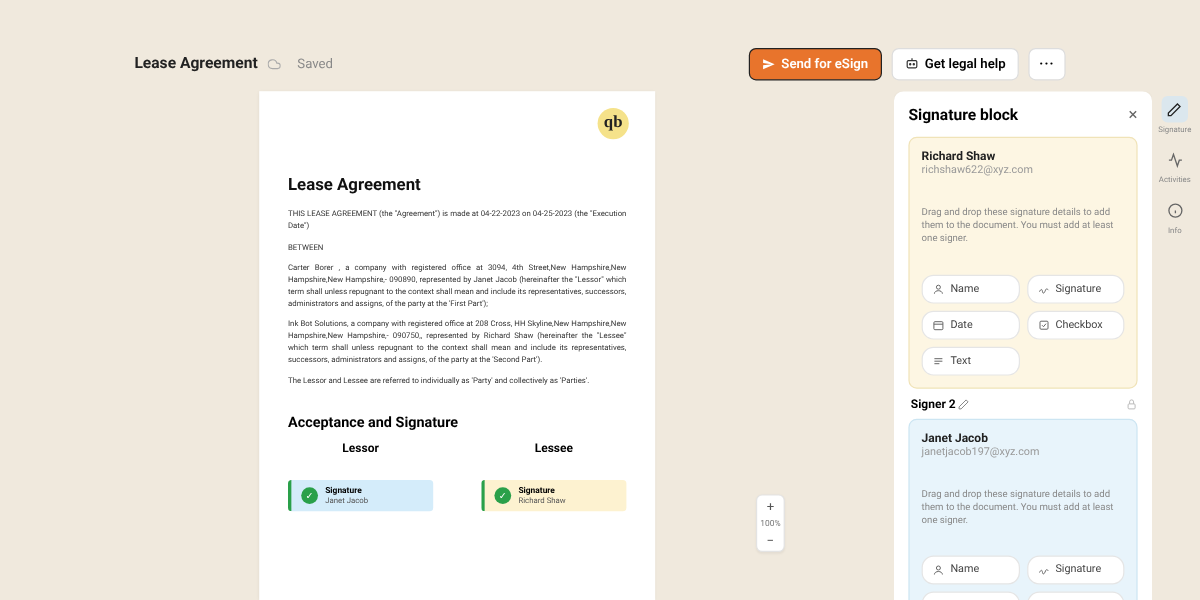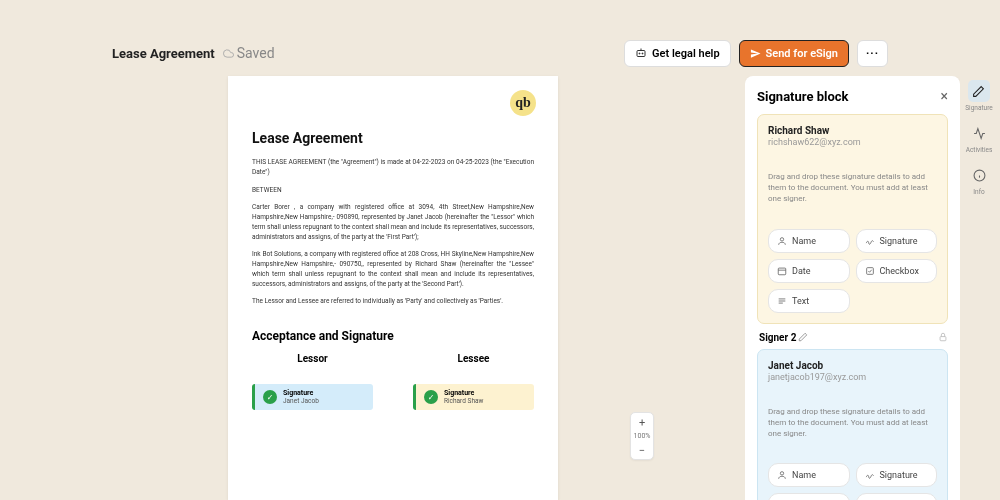--- a/index.html
+++ b/index.html
@@ -1,27 +1,27 @@
 <!DOCTYPE html>
 <html><head>
 <meta charset="utf-8">
 <style>
 *{box-sizing:border-box;margin:0;padding:0;font-family:-apple-system,BlinkMacSystemFont,"Segoe UI",Roboto,sans-serif}
 body{background:#f0e9dd;width:1000px;height:500px;overflow:hidden;position:relative}
 .topbar{position:absolute;top:40px;left:112px;right:112px;height:26px;display:flex;align-items:center;justify-content:space-between}
 .topbar-left{display:flex;align-items:center;gap:8px}
 .doc-title{font-size:13px;font-weight:700;color:#222}
-.saved{display:flex;align-items:center;gap:3px;font-size:14px;color:#888}
+.saved{display:flex;align-items:center;gap:14px;font-size:11px;color:#888}
 .cloud-icon{width:11px;height:11px}
 .topbar-right{display:flex;align-items:center;gap:8px}
 .btn{display:flex;align-items:center;gap:5px;padding:6px 10px;border-radius:6px;font-size:11px;font-weight:600;cursor:pointer;border:1px solid #ddd;background:#fff}
 .btn-primary{background:#e8742c;color:#fff;border:1.5px solid #222}
 .btn-icon-only{padding:6px 8px}
 .dots{font-weight:700;letter-spacing:1px}
-.doc-page{position:absolute;left:228px;top:76px;width:330px;height:424px;background:#fff;padding:20px 24px;overflow:hidden;box-shadow:0 1px 3px rgba(0,0,0,0.08)}
+.doc-page{position:absolute;left:216px;top:76px;width:330px;height:424px;background:#fff;padding:36px 24px;overflow:hidden;box-shadow:0 1px 3px rgba(0,0,0,0.08)}
 .logo-badge{position:absolute;top:14px;right:22px;width:26px;height:26px;border-radius:50%;background:#f5e28a;display:flex;align-items:center;justify-content:center;font-family:Georgia,serif;font-size:14px;font-weight:700;color:#222}
 .doc-h1{font-size:14px;font-weight:700;margin-top:34px;margin-bottom:12px;color:#111}
 .doc-body{font-size:6.5px;color:#333;line-height:1.5;text-align:justify}
 .doc-body p{margin-bottom:8px}
 .doc-h2{font-size:12px;font-weight:700;margin-top:22px;margin-bottom:10px}
 .sig-cols{display:flex;gap:40px;margin-top:4px}
 .sig-col{flex:1;text-align:center}
 .sig-col-h{font-size:10px;font-weight:700;margin-bottom:20px}
 .sig-chip{display:flex;align-items:center;gap:6px;padding:5px 8px;border-radius:3px;text-align:left;border-left:3px solid}
 .sig-chip-blue{background:#d4ecfa;border-left-color:#2aa04a}
@@ -63,34 +63,34 @@
   <div class="topbar-left">
     <span class="doc-title">Lease Agreement</span>
     <span class="saved">
       <svg class="cloud-icon" viewBox="0 0 24 24" fill="none" stroke="#aaa" stroke-width="2">
           <path d="M18 10h-1.26A8 8 0 1 0 9 20h9a5 5 0 0 0 0-10z"></path>
         </svg>
       <span>Saved</span>
     </span>
   </div>
   <div class="topbar-right">
+    <div class="btn btn-primary">
+      <svg width="11" height="11" viewBox="0 0 24 24" fill="#fff">
+          <path d="M2 21l21-9L2 3v7l15 2-15 2z"></path>
+        </svg>
+      <span>Send for eSign</span>
+    </div>
     <div class="btn">
       <svg width="12" height="12" viewBox="0 0 24 24" fill="none" stroke="#333" stroke-width="2">
           <rect x="4" y="7" width="16" height="12" rx="2"></rect>
           <circle cx="9" cy="13" r="1" fill="#333"></circle>
           <circle cx="15" cy="13" r="1" fill="#333"></circle>
           <line x1="12" y1="3" x2="12" y2="7"></line>
         </svg>
       <span>Get legal help</span>
-    </div>
-    <div class="btn btn-primary">
-      <svg width="11" height="11" viewBox="0 0 24 24" fill="#fff">
-          <path d="M2 21l21-9L2 3v7l15 2-15 2z"></path>
-        </svg>
-      <span>Send for eSign</span>
     </div>
     <div class="btn btn-icon-only">
         <span class="dots">···</span>
       </div>
   </div>
 </div>
 
 <div class="doc-page">
   <div class="logo-badge">qb</div>
   <h1 class="doc-h1">Lease Agreement</h1>

